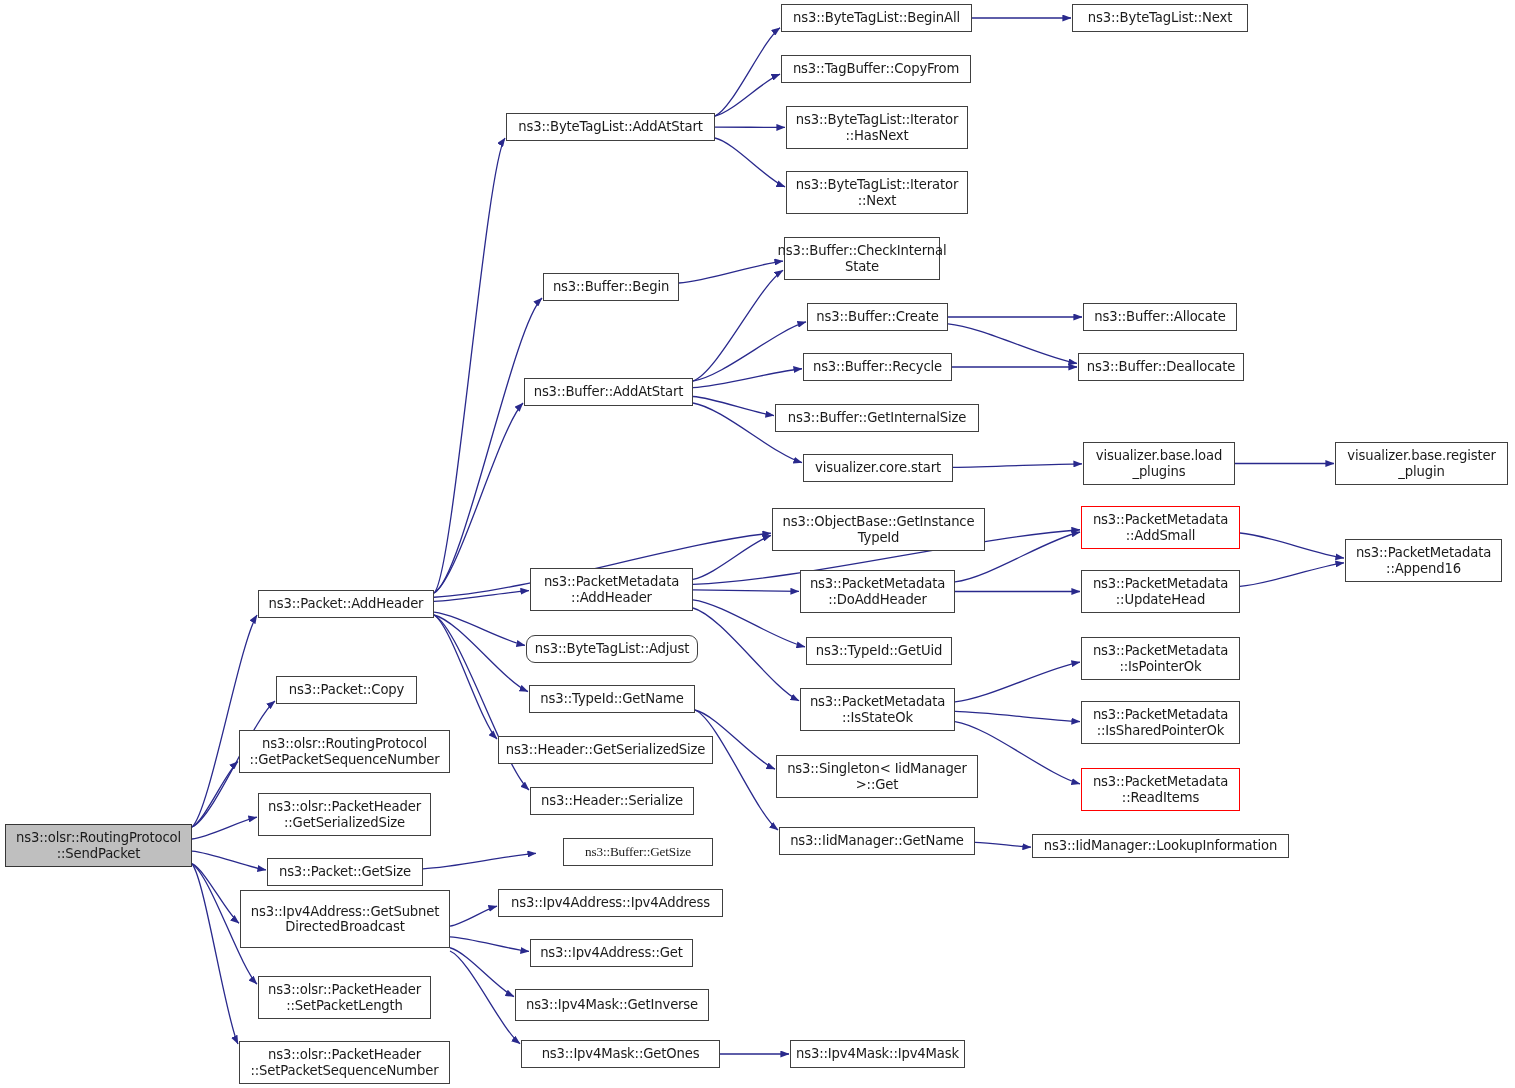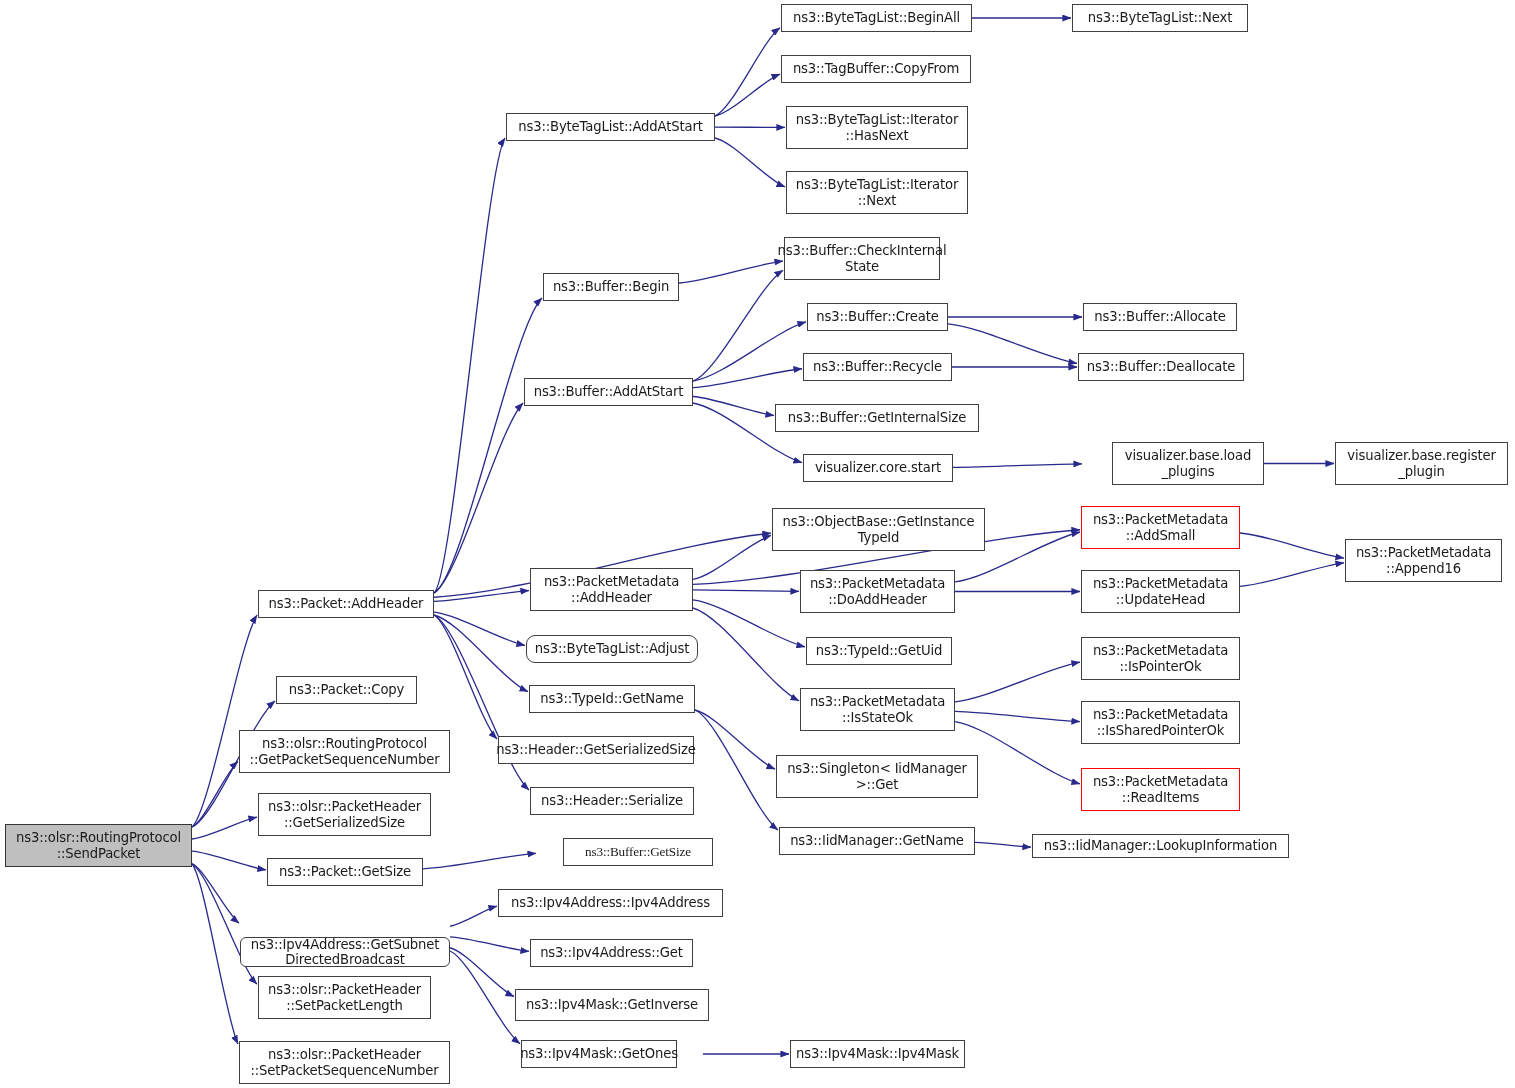--- a/index.html
+++ b/index.html
@@ -116,40 +116,40 @@
   <div id="node-layer">
       <div class="node gray" style="left: 5px; top: 824px; width: 187px; height: 43px;">ns3::olsr::RoutingProtocol
 ::SendPacket</div>
       <div class="node" style="left: 258px; top: 590px; width: 176px; height: 28px;">ns3::Packet::AddHeader</div>
       <div class="node" style="left: 276px; top: 676px; width: 141px; height: 28px;">ns3::Packet::Copy</div>
       <div class="node" style="left: 239px; top: 730px; width: 211px; height: 43px;">ns3::olsr::RoutingProtocol
 ::GetPacketSequenceNumber</div>
       <div class="node" style="left: 258px; top: 793px; width: 173px; height: 43px;">ns3::olsr::PacketHeader
 ::GetSerializedSize</div>
       <div class="node" style="left: 267px; top: 858px; width: 156px; height: 28px;">ns3::Packet::GetSize</div>
-      <div class="node" style="left: 240px; top: 937px; width: 210px; height: 30px; border-radius: 6px;">ns3::Ipv4Address::GetSubnet
+      <div class="node" style="left: 240px; top: 890px; width: 210px; height: 58px;">ns3::Ipv4Address::GetSubnet
 DirectedBroadcast</div>
       <div class="node" style="left: 258px; top: 976px; width: 173px; height: 43px;">ns3::olsr::PacketHeader
 ::SetPacketLength</div>
       <div class="node" style="left: 239px; top: 1041px; width: 211px; height: 43px;">ns3::olsr::PacketHeader
 ::SetPacketSequenceNumber</div>
       <div class="node" style="left: 506px; top: 113px; width: 209px; height: 28px;">ns3::ByteTagList::AddAtStart</div>
       <div class="node" style="left: 543px; top: 273px; width: 136px; height: 28px;">ns3::Buffer::Begin</div>
       <div class="node" style="left: 524px; top: 378px; width: 169px; height: 28px;">ns3::Buffer::AddAtStart</div>
       <div class="node" style="left: 530px; top: 568px; width: 163px; height: 43px;">ns3::PacketMetadata
 ::AddHeader</div>
       <div class="node" style="left: 526px; top: 635px; width: 172px; height: 28px; border-radius: 9px;">ns3::ByteTagList::Adjust</div>
       <div class="node" style="left: 529px; top: 685px; width: 166px; height: 28px;">ns3::TypeId::GetName</div>
-      <div class="node" style="left: 498px; top: 736px; width: 196px; height: 28px;">ns3::Header::GetSerializedSize</div>
+      <div class="node" style="left: 498px; top: 736px; width: 215px; height: 28px;">ns3::Header::GetSerializedSize</div>
       <div class="node" style="left: 530px; top: 787px; width: 164px; height: 28px;">ns3::Header::Serialize</div>
       <div class="node" style="left: 563px; top: 838px; width: 150px; height: 28px; font-family: Liberation Serif, serif;">ns3::Buffer::GetSize</div>
       <div class="node" style="left: 498px; top: 889px; width: 225px; height: 28px;">ns3::Ipv4Address::Ipv4Address</div>
       <div class="node" style="left: 530px; top: 939px; width: 163px; height: 28px;">ns3::Ipv4Address::Get</div>
       <div class="node" style="left: 515px; top: 989px; width: 194px; height: 32px;">ns3::Ipv4Mask::GetInverse</div>
-      <div class="node" style="left: 521px; top: 1040px; width: 156px; height: 28px;">ns3::Ipv4Mask::GetOnes</div>
+      <div class="node" style="left: 521px; top: 1040px; width: 199px; height: 28px;">ns3::Ipv4Mask::GetOnes</div>
       <div class="node" style="left: 781px; top: 4px; width: 191px; height: 28px;">ns3::ByteTagList::BeginAll</div>
       <div class="node" style="left: 781px; top: 55px; width: 190px; height: 28px;">ns3::TagBuffer::CopyFrom</div>
       <div class="node" style="left: 786px; top: 106px; width: 182px; height: 43px;">ns3::ByteTagList::Iterator
 ::HasNext</div>
       <div class="node" style="left: 786px; top: 171px; width: 182px; height: 43px;">ns3::ByteTagList::Iterator
 ::Next</div>
       <div class="node" style="left: 784px; top: 237px; width: 156px; height: 43px;">ns3::Buffer::CheckInternal
 State</div>
       <div class="node" style="left: 807px; top: 303px; width: 141px; height: 28px;">ns3::Buffer::Create</div>
       <div class="node" style="left: 803px; top: 353px; width: 149px; height: 28px;">ns3::Buffer::Recycle</div>
@@ -161,21 +161,21 @@
 ::DoAddHeader</div>
       <div class="node" style="left: 806px; top: 637px; width: 146px; height: 28px;">ns3::TypeId::GetUid</div>
       <div class="node" style="left: 800px; top: 688px; width: 155px; height: 43px;">ns3::PacketMetadata
 ::IsStateOk</div>
       <div class="node" style="left: 776px; top: 755px; width: 202px; height: 43px;">ns3::Singleton&lt; IidManager
 &gt;::Get</div>
       <div class="node" style="left: 779px; top: 827px; width: 196px; height: 28px;">ns3::IidManager::GetName</div>
       <div class="node" style="left: 1072px; top: 4px; width: 176px; height: 28px;">ns3::ByteTagList::Next</div>
       <div class="node" style="left: 1083px; top: 303px; width: 154px; height: 28px;">ns3::Buffer::Allocate</div>
       <div class="node" style="left: 1078px; top: 353px; width: 166px; height: 28px;">ns3::Buffer::Deallocate</div>
-      <div class="node" style="left: 1083px; top: 442px; width: 152px; height: 43px; margin-left: 29px;">visualizer.base.load
+      <div class="node" style="left: 1083px; top: 442px; width: 152px; height: 43px;">visualizer.base.load
 _plugins</div>
       <div class="node red" style="left: 1081px; top: 506px; width: 159px; height: 43px;">ns3::PacketMetadata
 ::AddSmall</div>
       <div class="node" style="left: 1081px; top: 570px; width: 159px; height: 43px;">ns3::PacketMetadata
 ::UpdateHead</div>
       <div class="node" style="left: 1081px; top: 637px; width: 159px; height: 43px;">ns3::PacketMetadata
 ::IsPointerOk</div>
       <div class="node" style="left: 1081px; top: 701px; width: 159px; height: 43px;">ns3::PacketMetadata
 ::IsSharedPointerOk</div>
       <div class="node red" style="left: 1081px; top: 768px; width: 159px; height: 43px;">ns3::PacketMetadata

